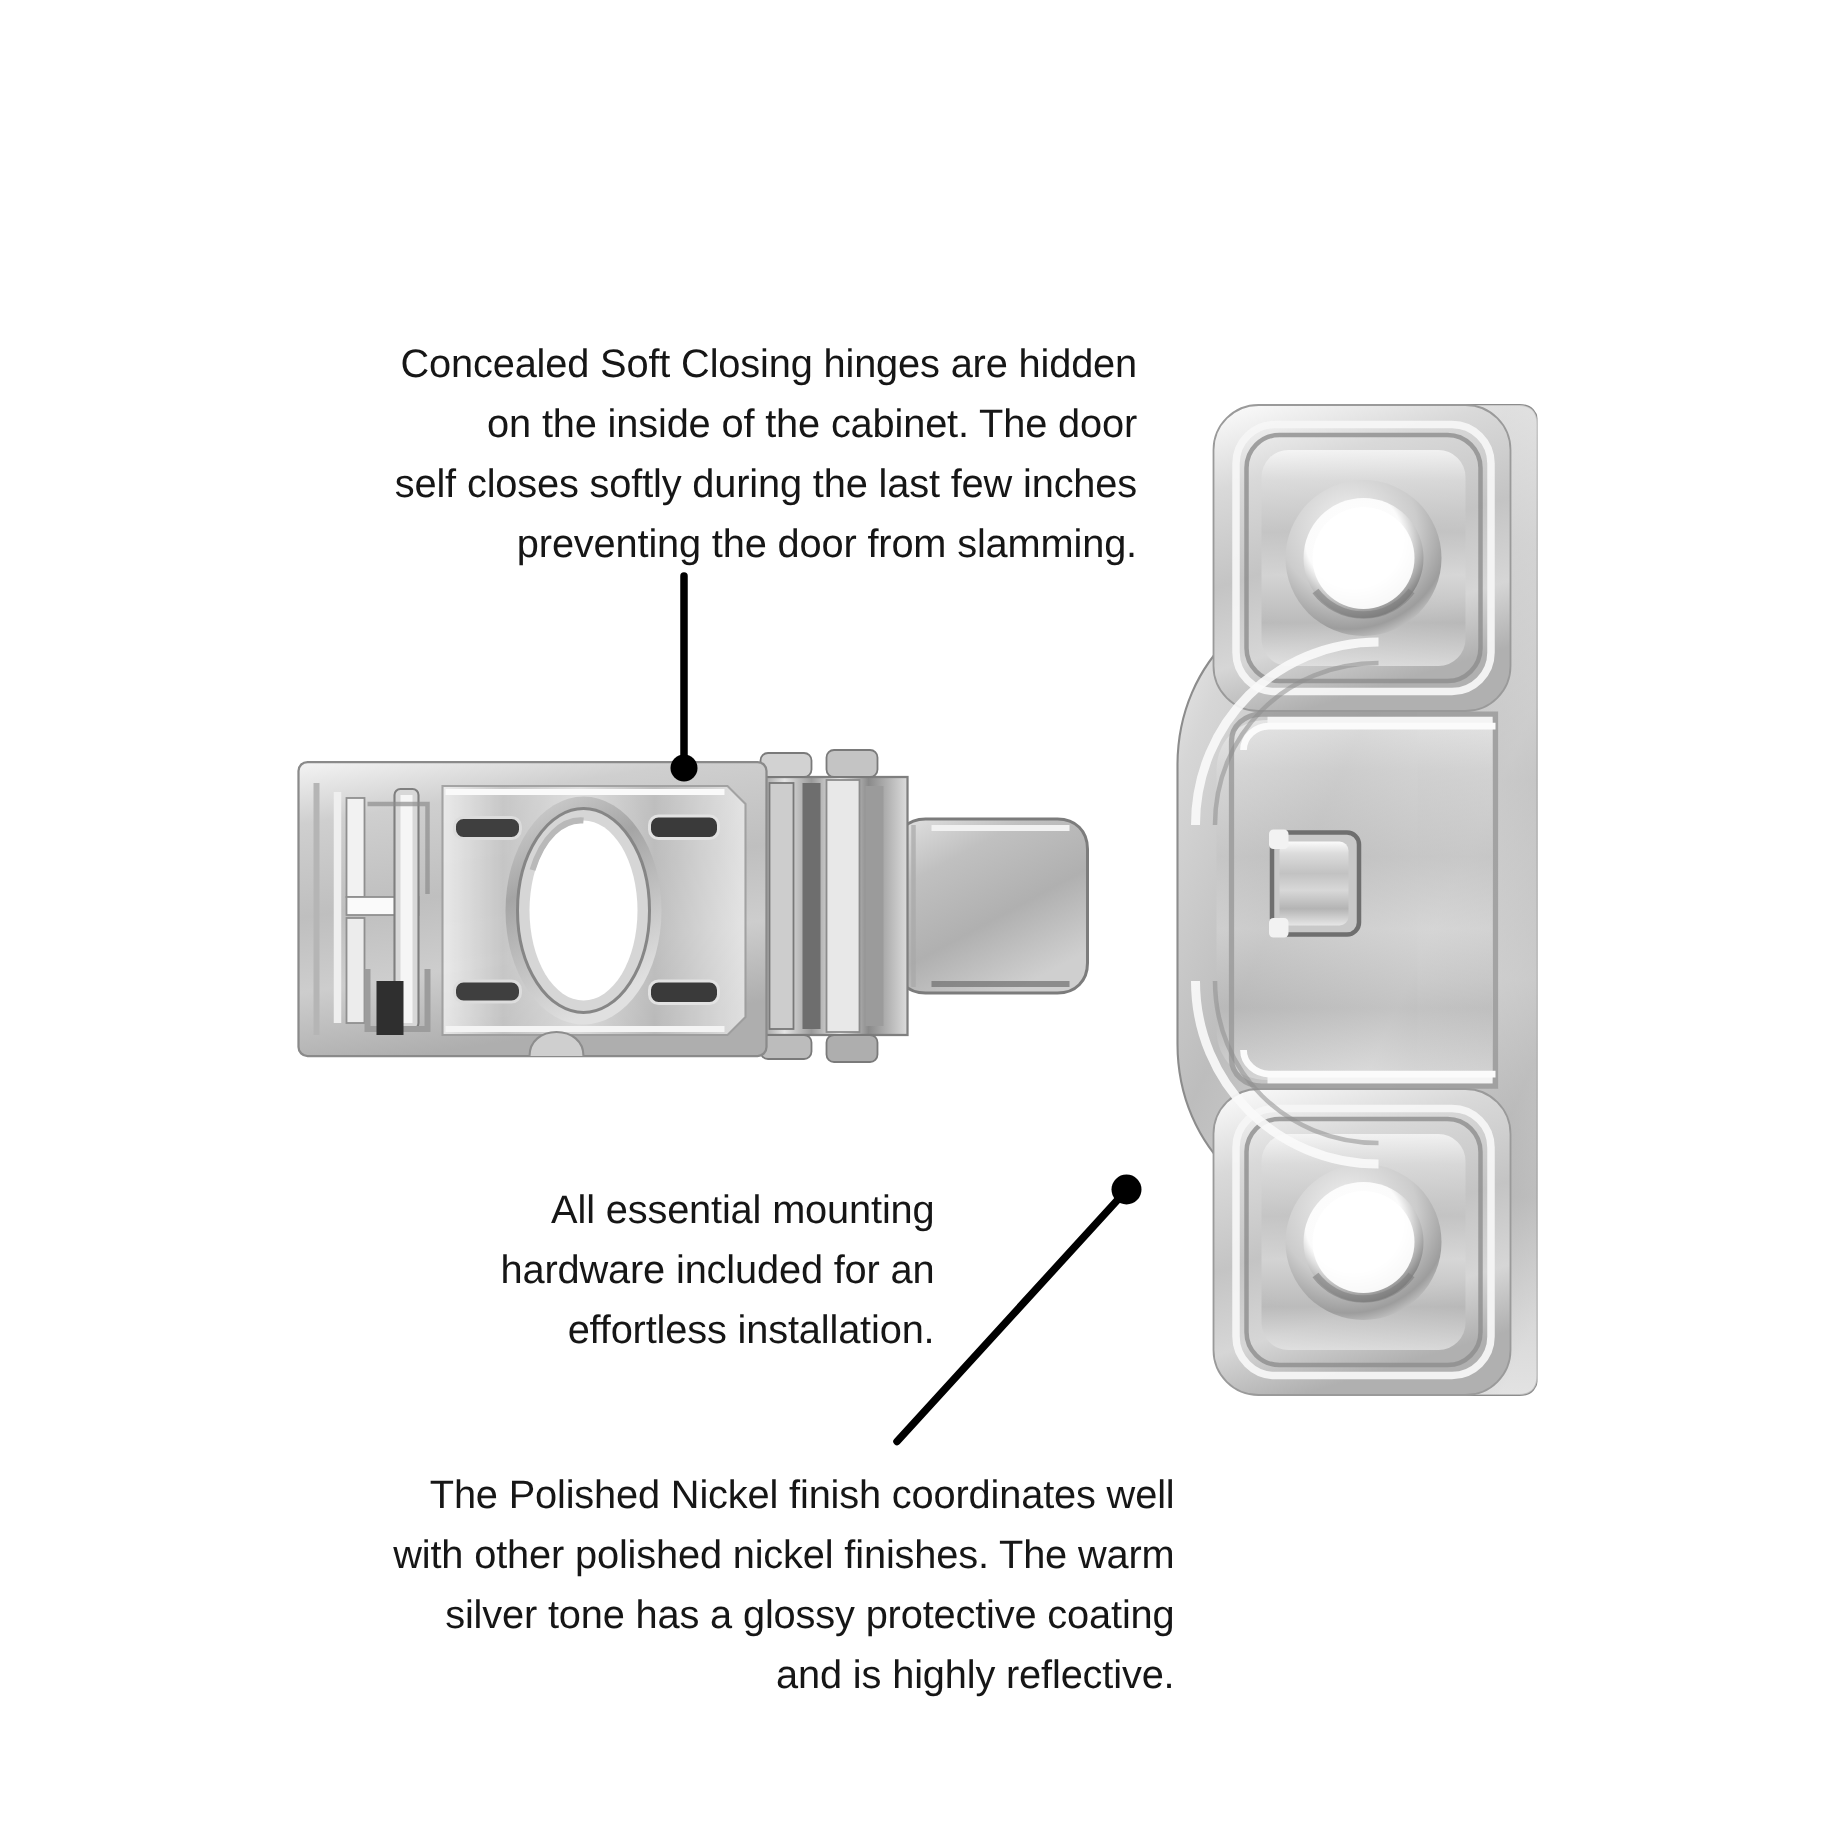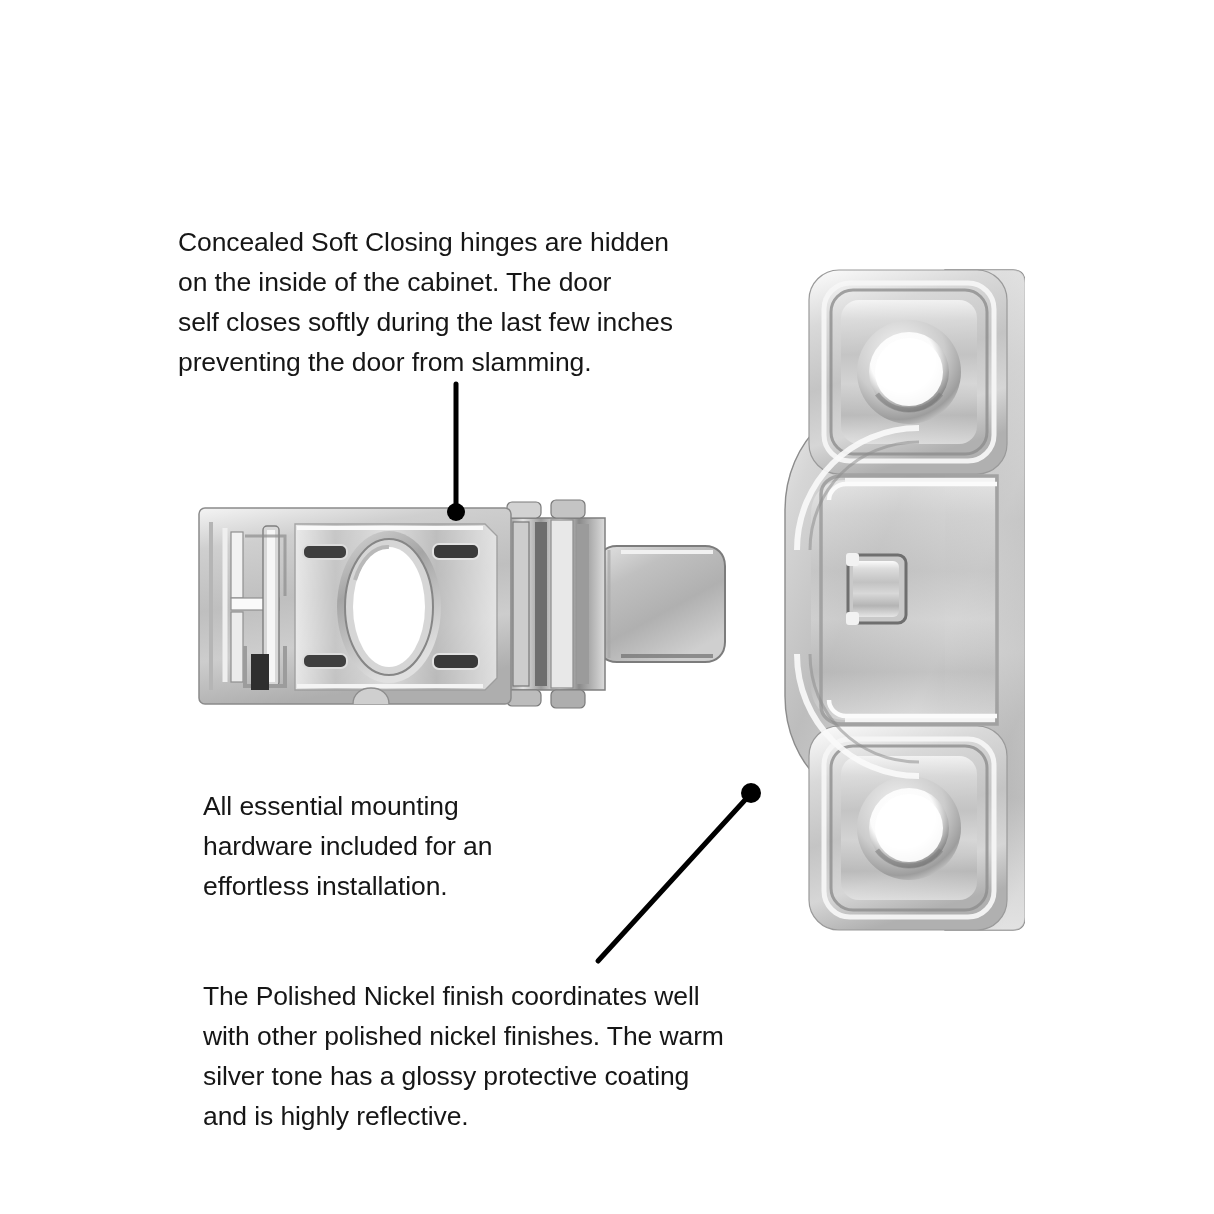--- a/index.html
+++ b/index.html
@@ -9,20 +9,21 @@
   }
   body {
     font-family: "Liberation Sans", sans-serif;
   }
   #page {
     position: relative;
     width: 1214px;
     height: 1214px;
     background: #ffffff;
     overflow: hidden;
+    text-align: right;
   }
   .callout {
     position: absolute;
     color: #161616;
     font-family: "Liberation Sans", sans-serif;
     font-size: 26.5px;
     line-height: 40px;
     letter-spacing: -0.1px;
     white-space: pre-line;
     font-weight: 400;

